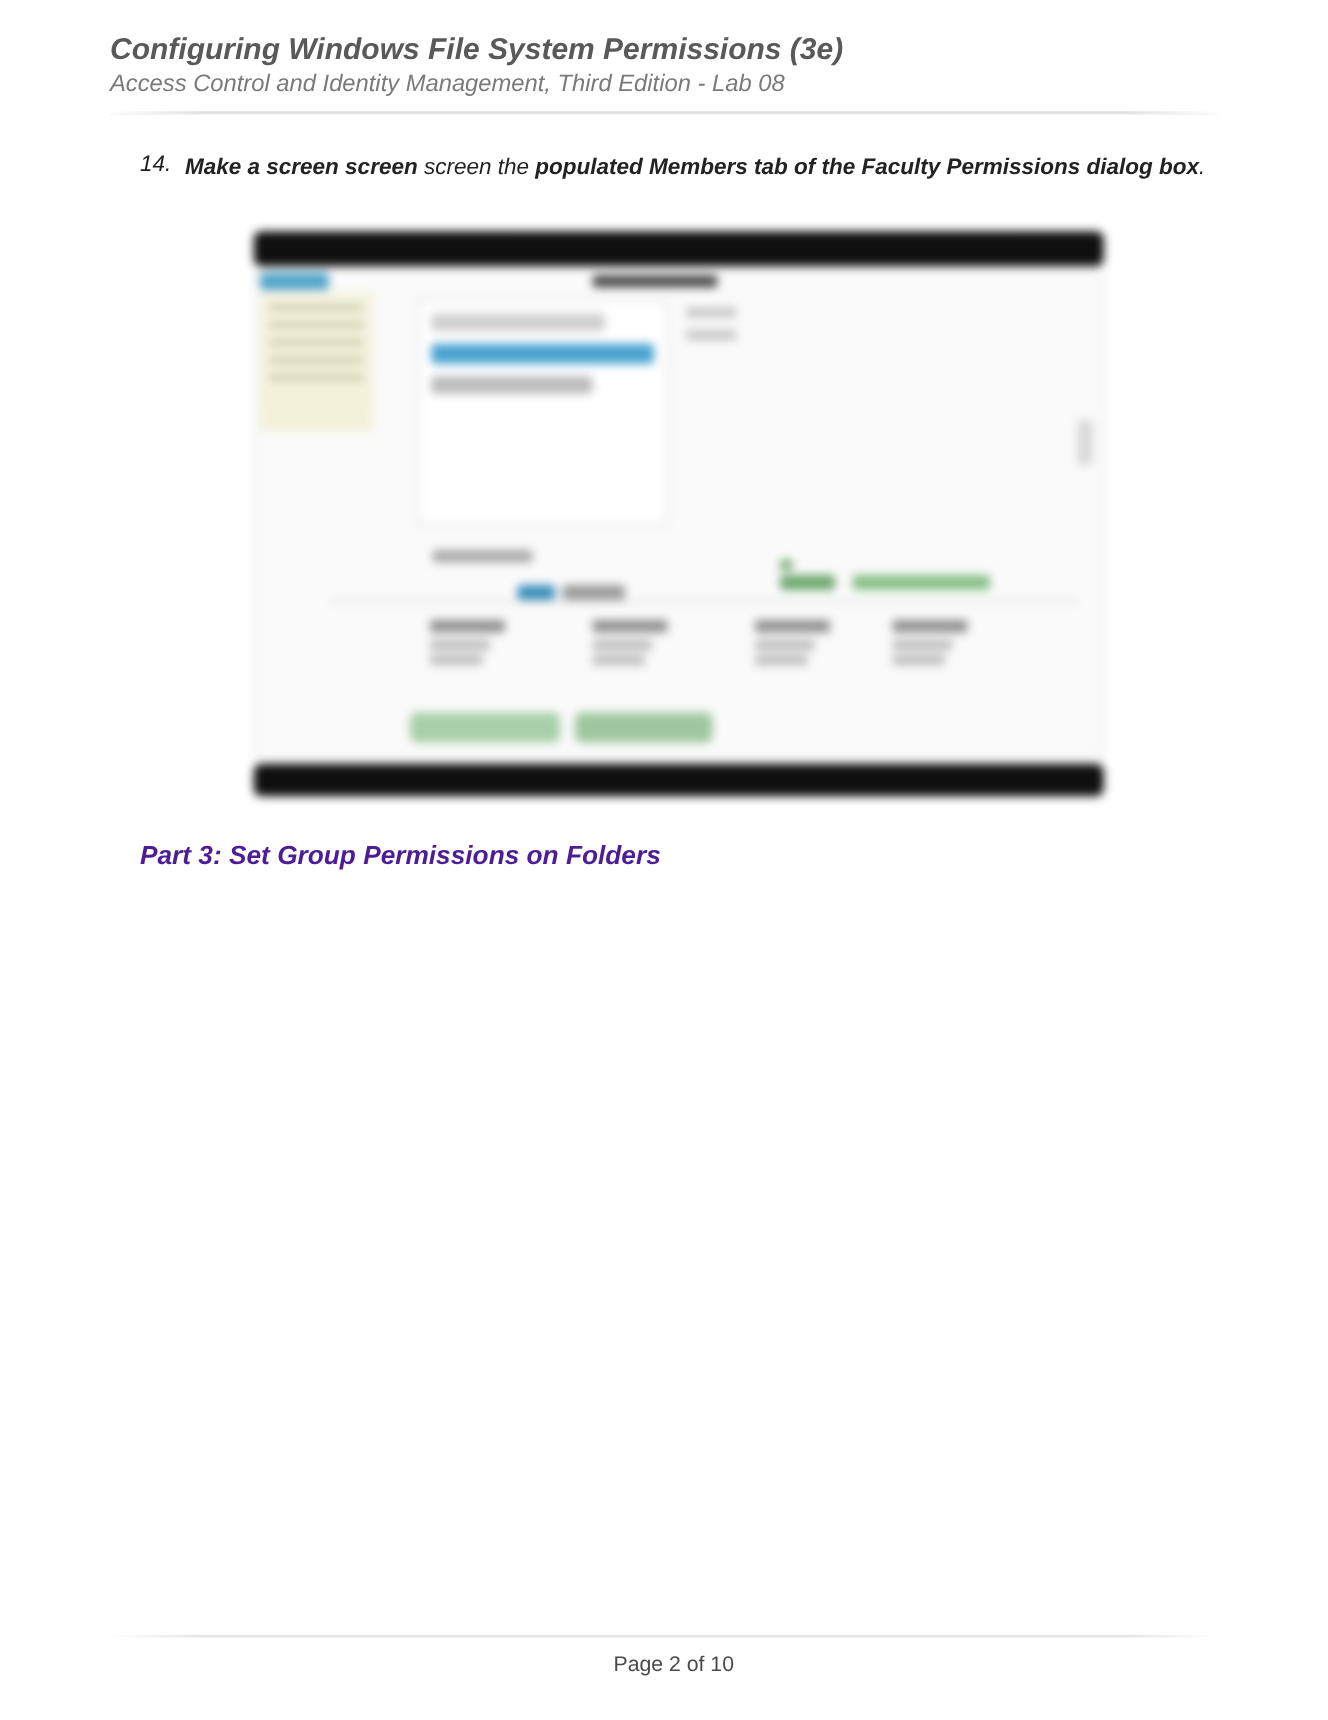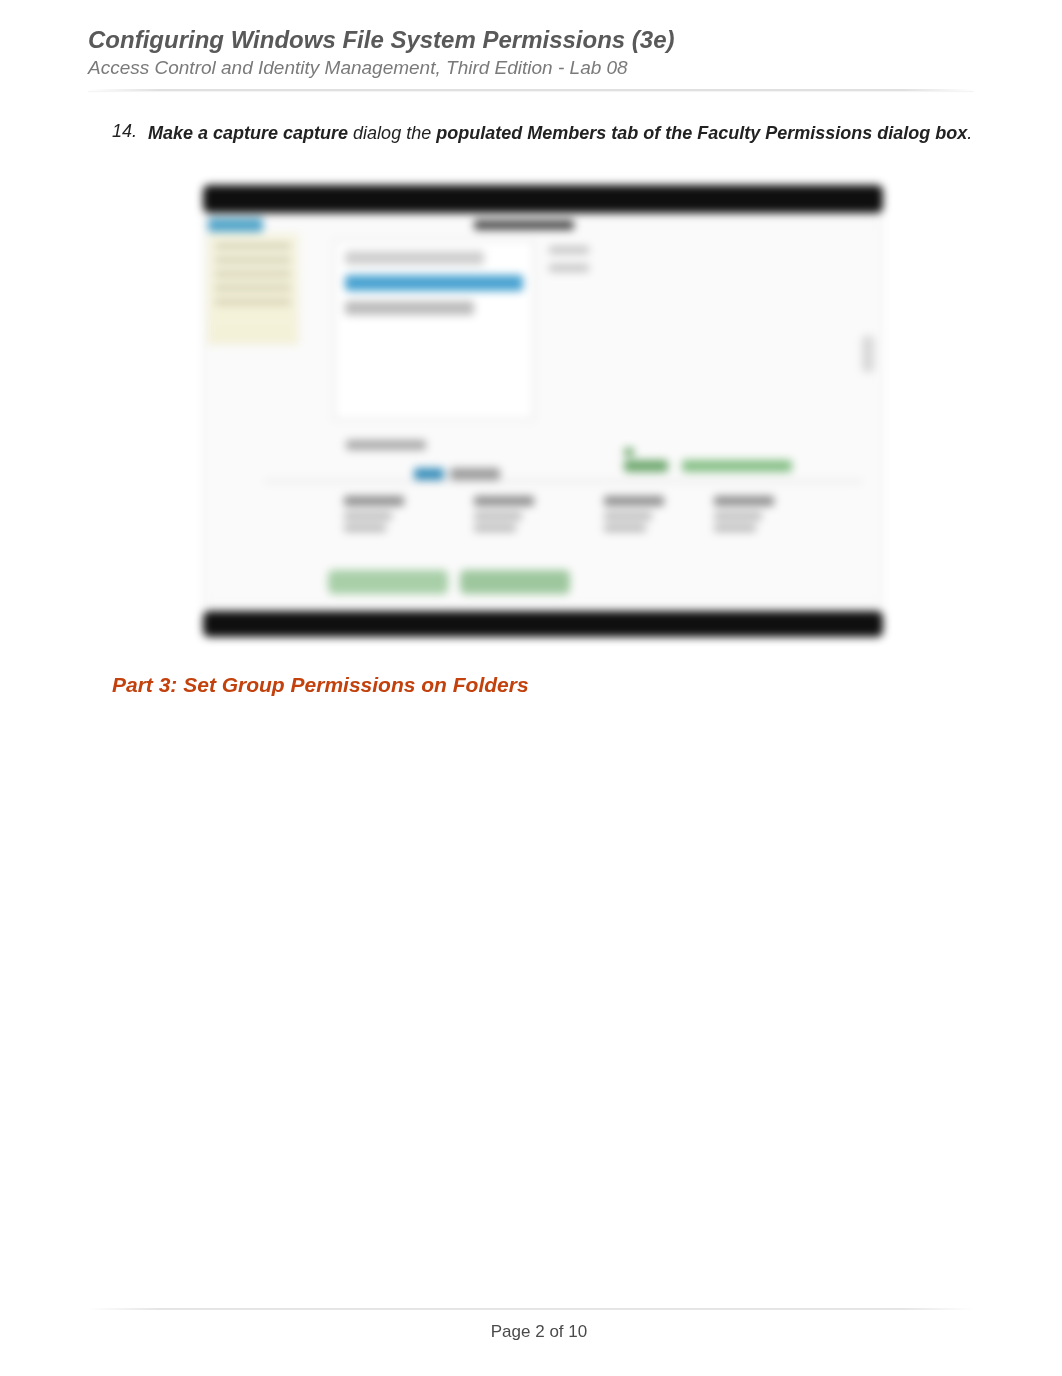--- a/index.html
+++ b/index.html
@@ -227,21 +227,21 @@
     .fig-bigbtn2 {
       position:absolute;
       bottom:12px;
       left:256px;
       width:110px;height:24px;background:#9ec79e;border-radius:5px;
     }
     
     .section-heading {
       font-size: 21px;
       font-weight: bold;
-      color: #c2410c;
+      color: #4c1d95;
       margin-top: 14px;
     }
     
     .footer-divider {
       position: absolute;
       left: 88px;
       right: 88px;
       bottom: 66px;
       height: 2px;
       background: linear-gradient(to right, rgba(0,0,0,0) 0%, rgba(0,0,0,0.1) 8%, rgba(0,0,0,0.1) 92%, rgba(0,0,0,0) 100%);
@@ -262,21 +262,21 @@
 
 <div class="page">
   <div class="header-title">Configuring Windows File System Permissions (3e)</div>
   <div class="header-subtitle">Access Control and Identity Management, Third Edition - Lab 08</div>
   <div class="header-divider"></div>
 
   <div class="content">
     <div class="list-item">
       <div class="list-number">14.</div>
       <div class="list-text">
-        <b>Make a capture capture</b><span> dialog the </span><b>populated Members tab of the Faculty Permissions dialog box</b><span>.</span>
+        <b>Make a screen screen</b><span> screen the </span><b>populated Members tab of the Faculty Permissions dialog box</b><span>.</span>
       </div>
     </div>
 
     <div class="figure">
       <div class="fig-bar-top"></div>
       <div class="fig-body">
         <div class="fig-tab"></div>
         <div class="fig-center-header"></div>
         <div class="fig-tree">
           <div class="ln"></div>

